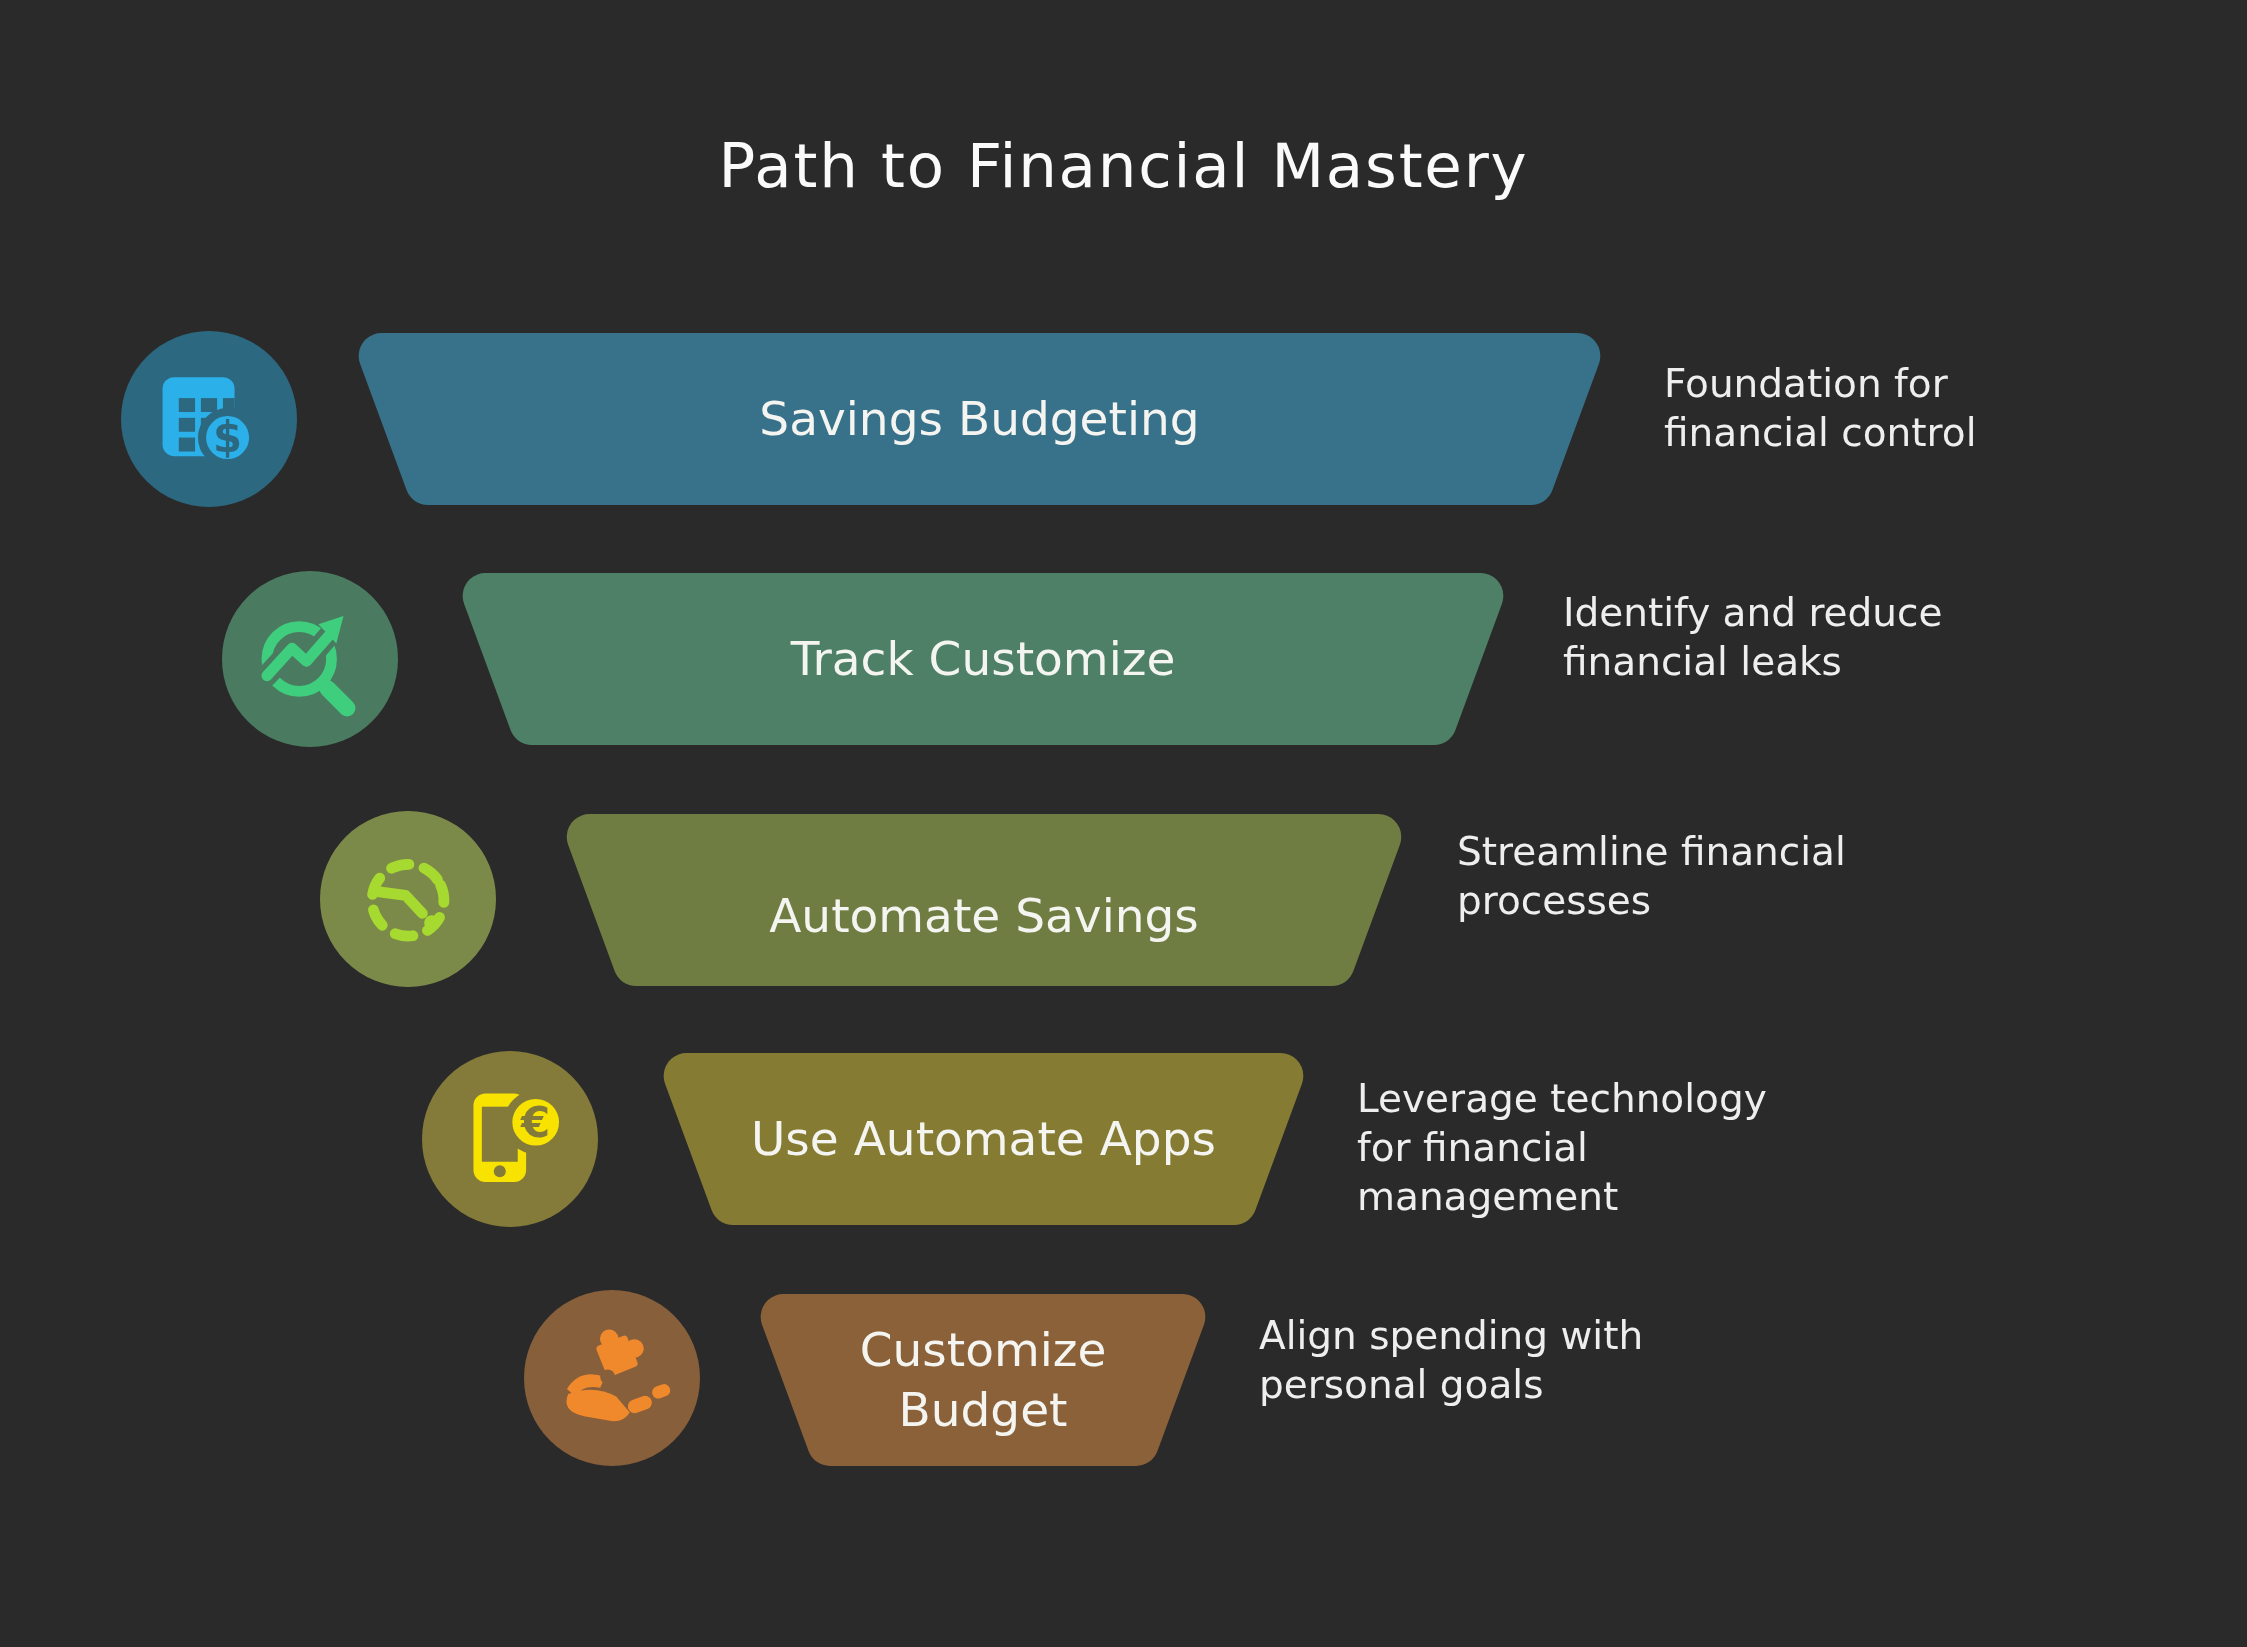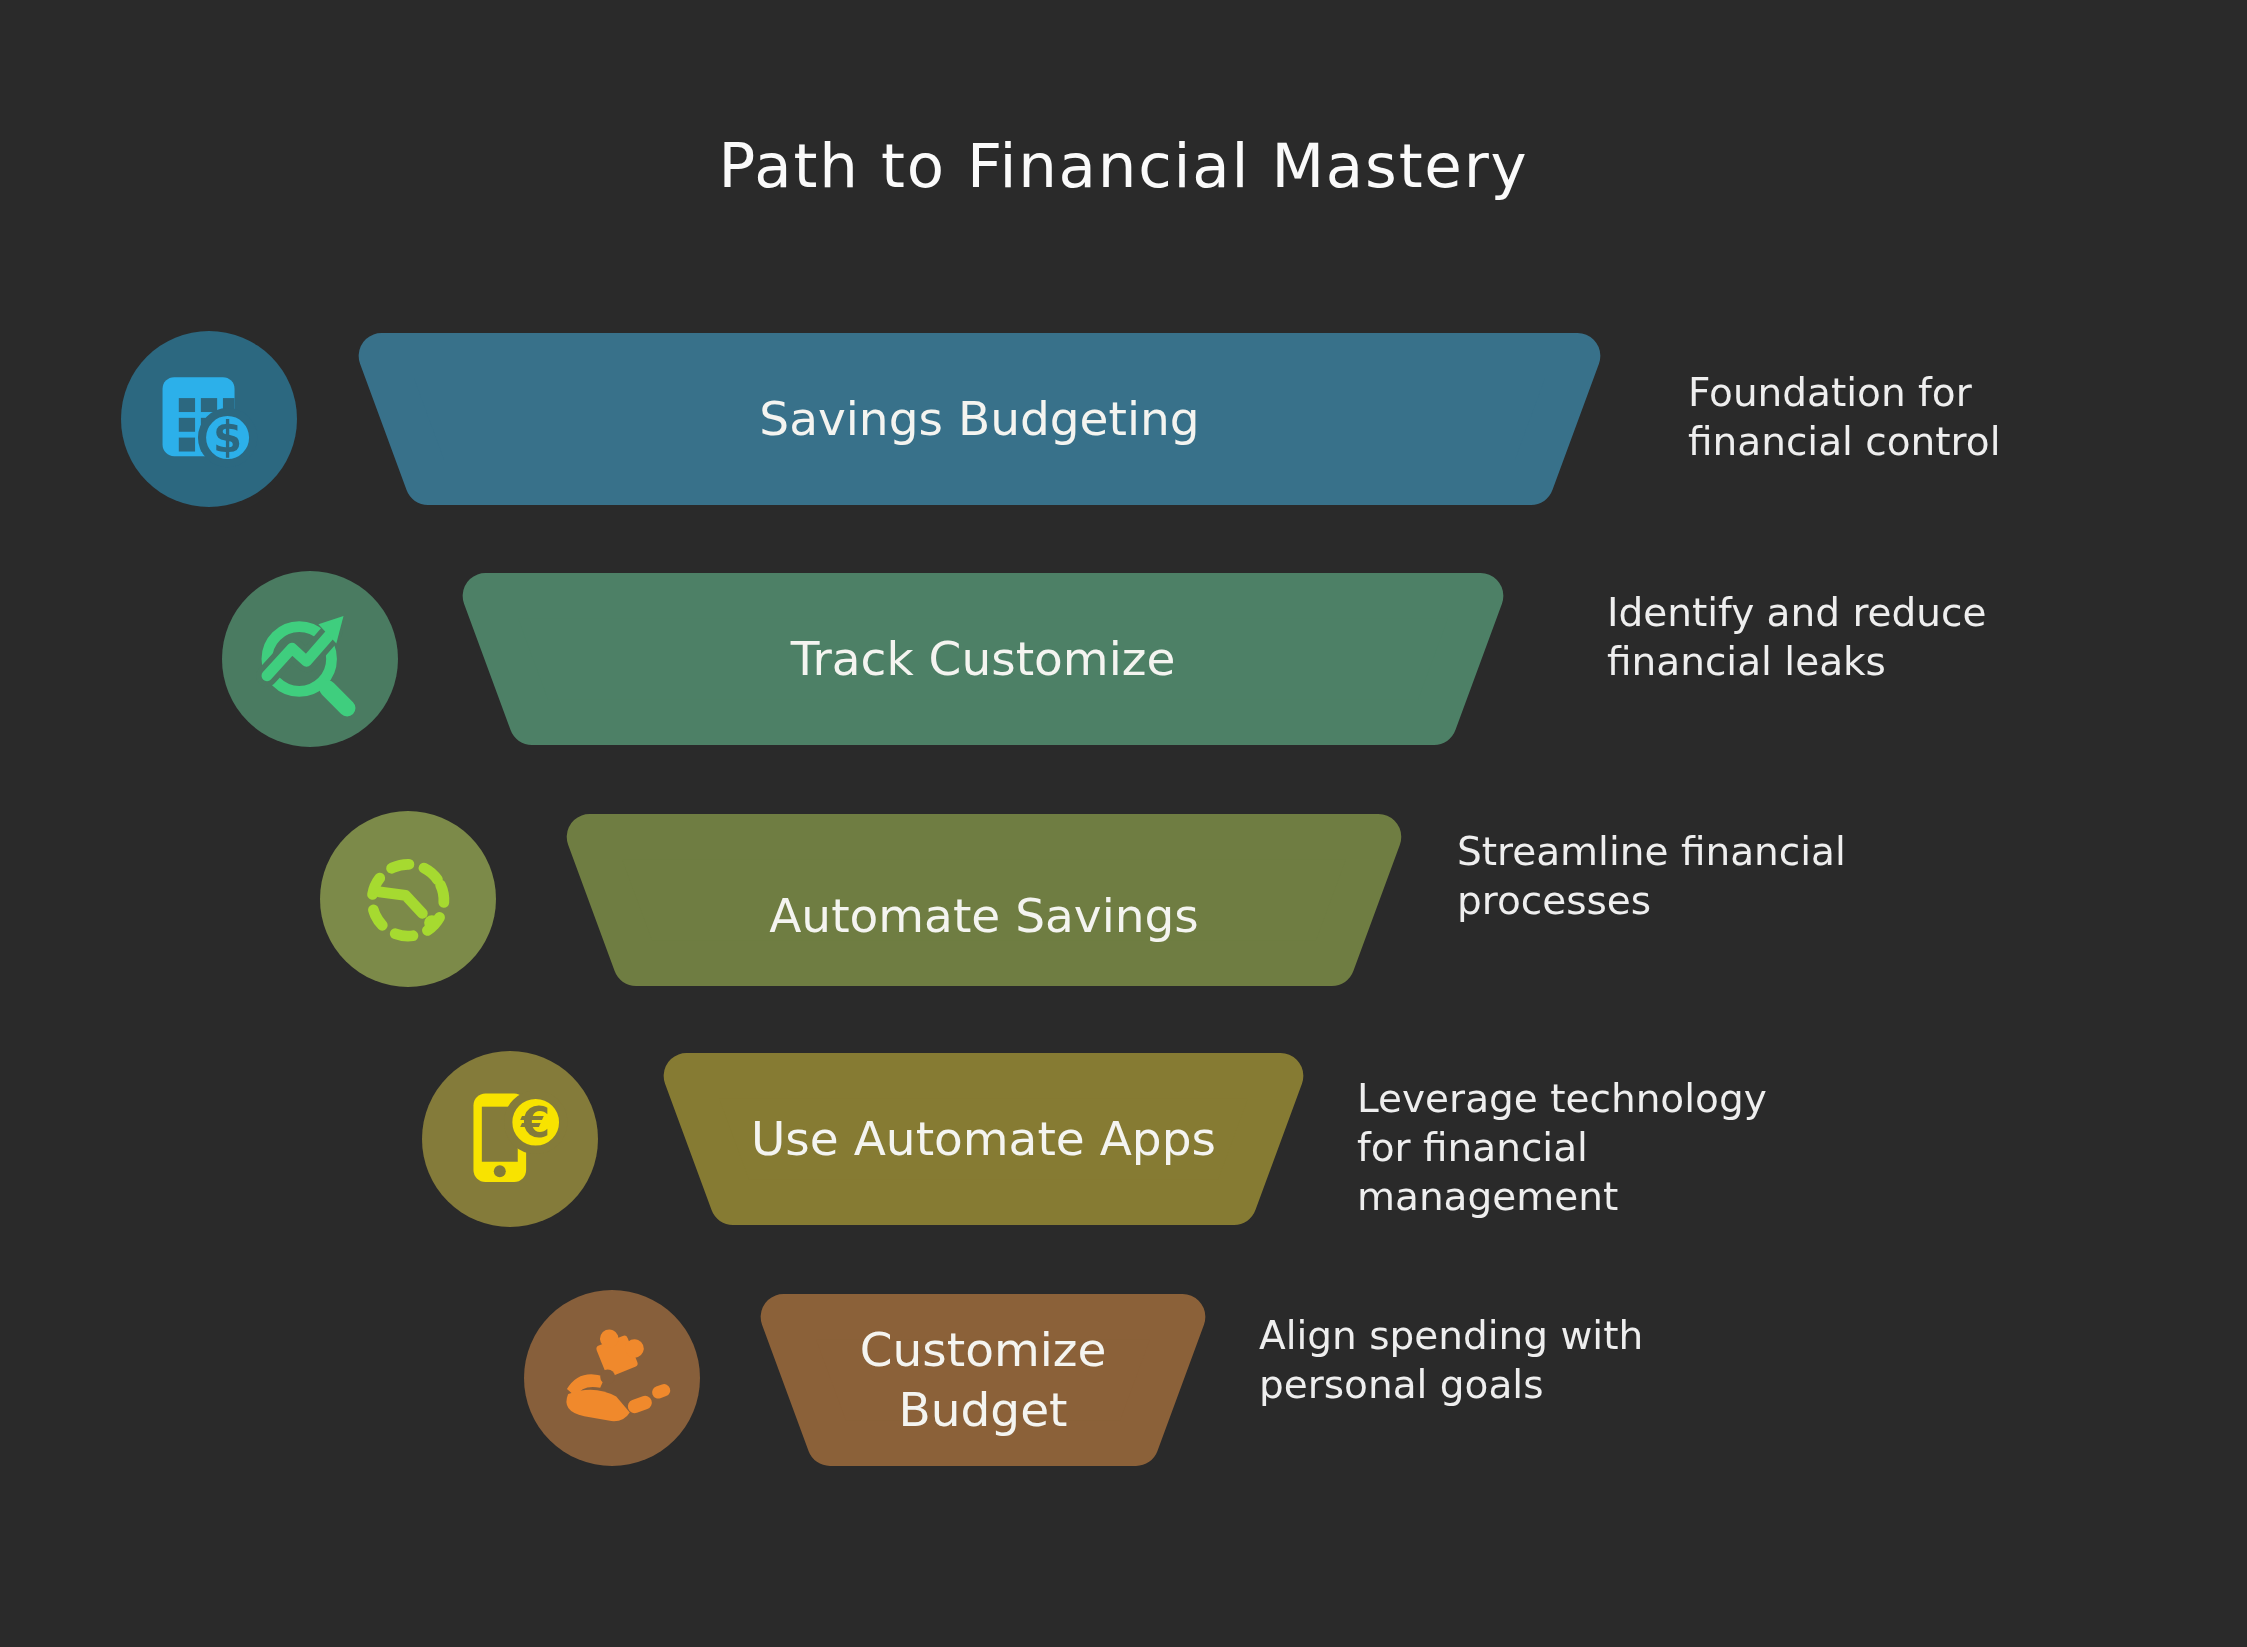--- a/index.html
+++ b/index.html
@@ -153,24 +153,24 @@
       </g>
       <path d="M13 63 Q7 77 26 81 L48 85 Q58 86 63 78 L52 65 Q34 55 13 63 Z"></path>
       <path d="M12 59 Q22 42 43 49 L39 58 Q25 55 19 65 Z"></path>
       <rect x="61" y="66" width="20" height="11" rx="5.5" transform="rotate(-20 71 71)"></rect>
       <rect x="81" y="56" width="15" height="10" rx="5" transform="rotate(-20 88 61)"></rect>
     </g>
     <circle cx="45" cy="49" r="6" fill="#875f3b"></circle>
   </g>
 </svg>
 
-<div class="note" style="left:1664px; top:368px;margin-left:24px;">Foundation for
+<div class="note" style="left:1664px; top:359px;">Foundation for
 financial control</div>
 
-<div class="note" style="left:1563px; top:588px;margin-left:44px;">Identify and reduce
+<div class="note" style="left:1563px; top:588px;">Identify and reduce
 financial leaks</div>
 
 <div class="note" style="left:1457px; top:827px;">Streamline financial
 processes</div>
 
 <div class="note" style="left:1357px; top:1074px;">Leverage technology
 for financial
 management</div>
 
 <div class="note" style="left:1259px; top:1311px;">Align spending with

